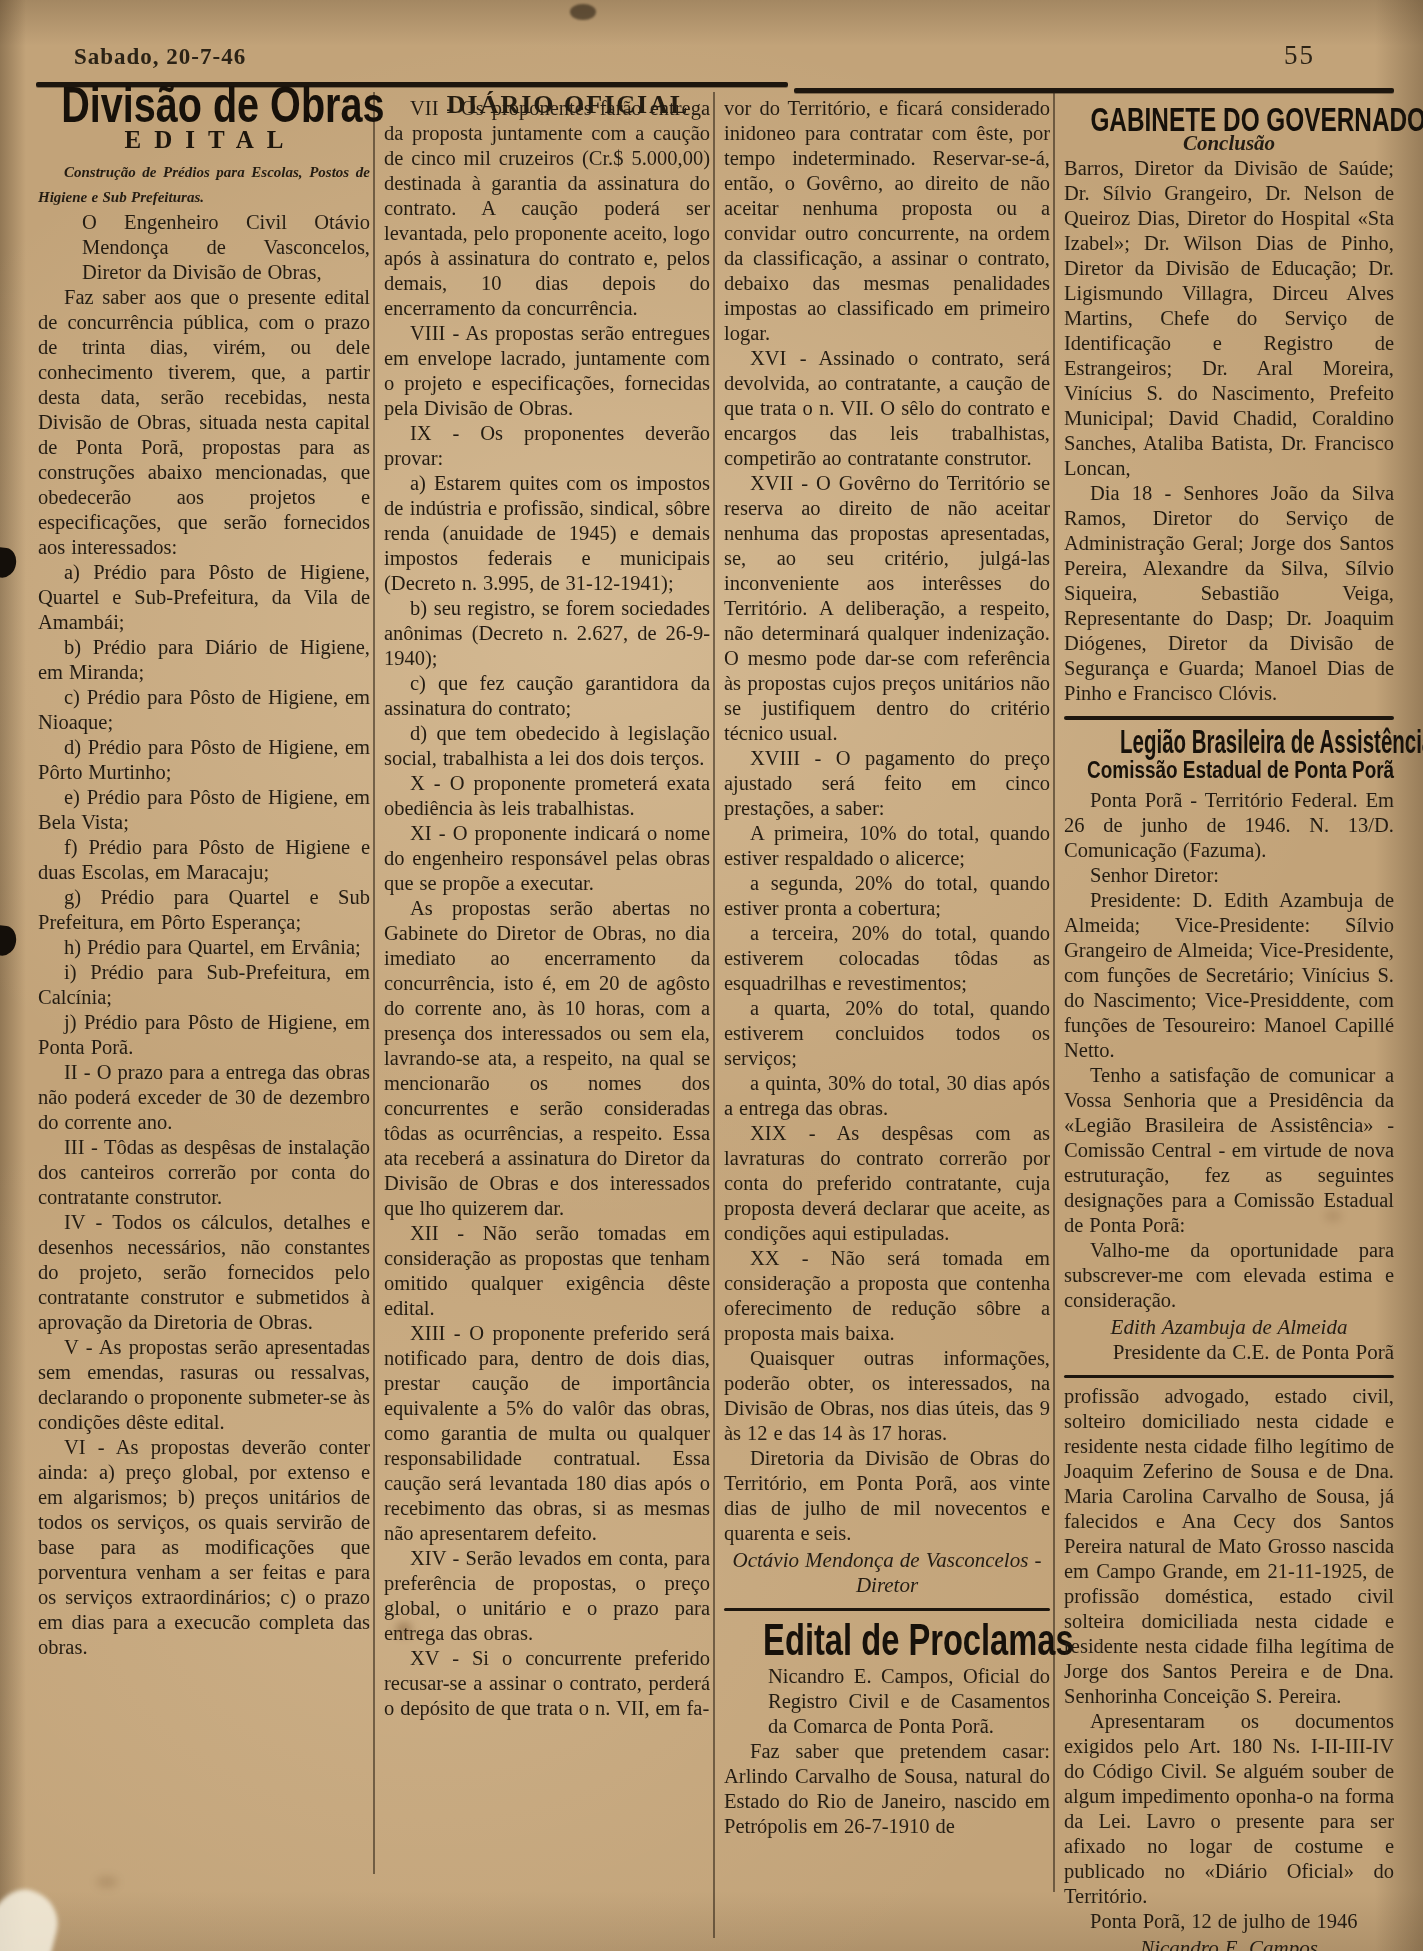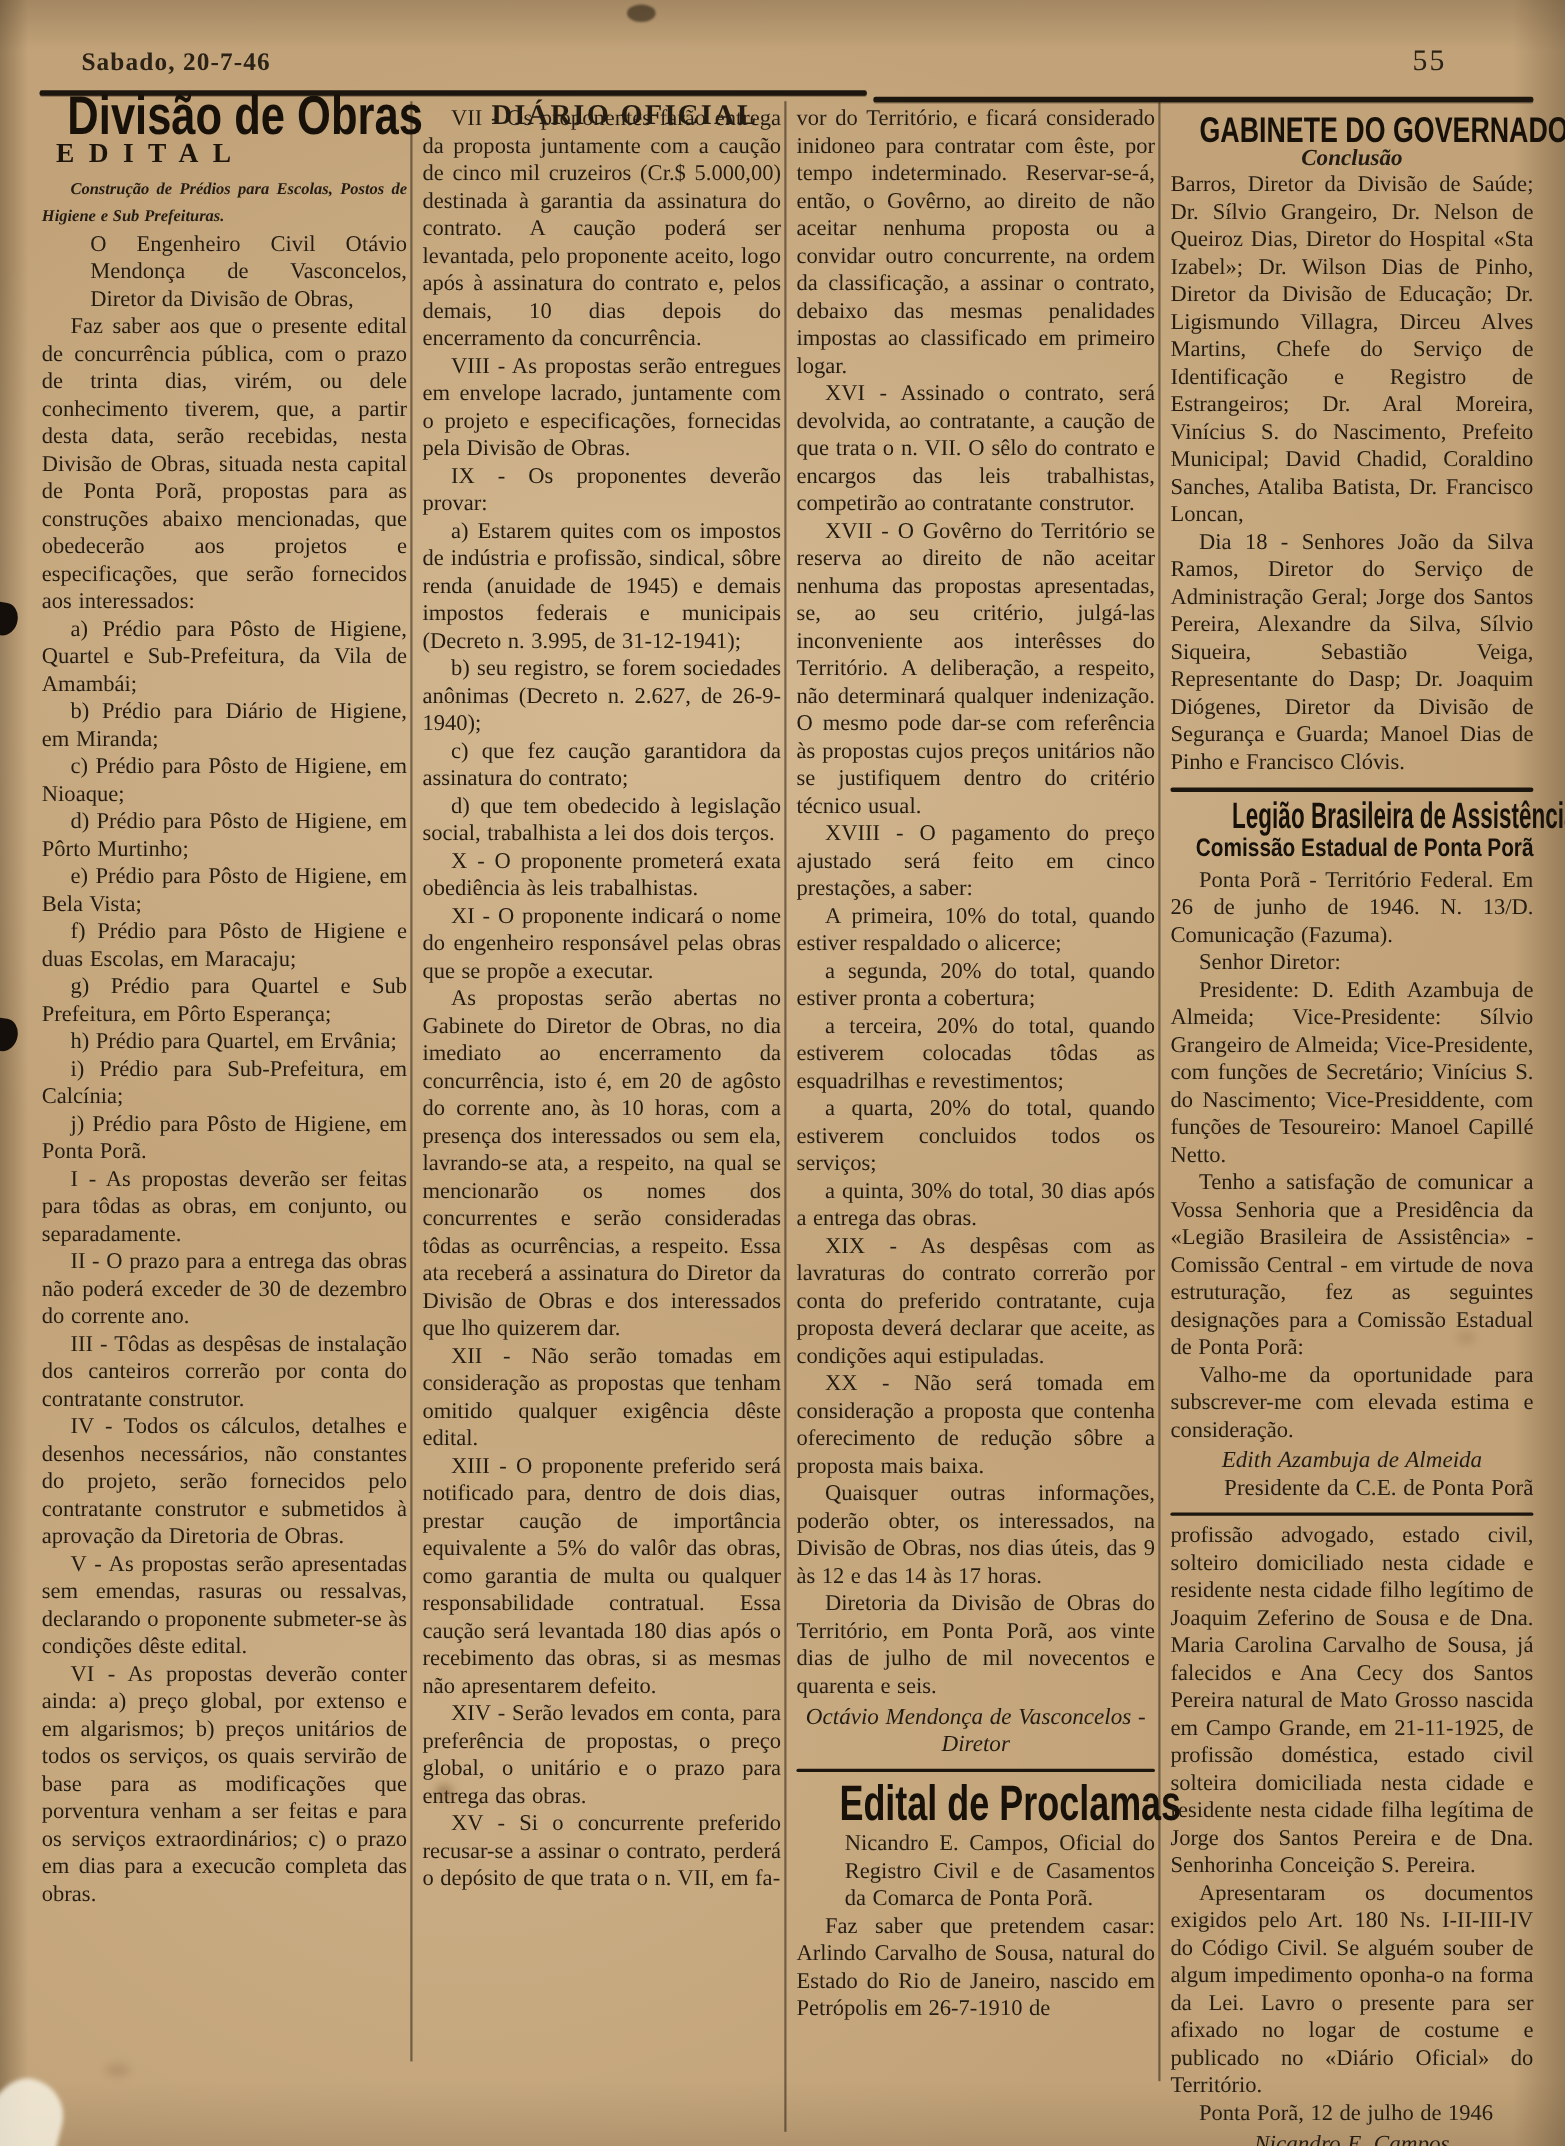--- a/index.html
+++ b/index.html
@@ -37,21 +37,21 @@
   .col3{left:724px; width:326px; top:96px;}
   .col4{left:1064px;width:330px; top:100px;}
   .vrule{position:absolute; width:2px; background:rgba(42,31,18,0.55); top:92px;}
   .vr1{left:373px; height:1782px;}
   .vr2{left:713px; height:1846px;}
   .vr3{left:1053px; height:1800px;}
 
   .display{font-family:"Liberation Sans", sans-serif; font-weight:bold; color:#17110a;
            text-align:center; white-space:nowrap; text-indent:0 !important;}
   .h-divisao{font-size:46px; transform:scale(.86,1.08); transform-origin:center top; margin:0 0 6px 0;}
-  .h-edital-sub{font-size:25px; font-weight:bold; letter-spacing:13px; text-indent:13px; font-family:"Liberation Serif",serif; margin:10px 0 8px 0; color:#1d150c;}
+  .h-edital-sub{font-size:25px; font-weight:bold; letter-spacing:13px; text-align:center; text-indent:13px; font-family:"Liberation Serif",serif; margin:10px 0 8px 0; color:#1d150c;}
   .lede{font-style:italic; font-weight:bold; font-size:15px; margin-bottom:2px;}
   .inset{margin-left:44px !important;}
   .inset p{text-indent:0;}
   .sig-italic{font-style:italic; font-size:21px; text-align:center; text-indent:0 !important; margin-top:2px !important;}
   .sig-role{text-align:right; text-indent:0 !important; font-size:21px;}
 
   .h-gabinete{font-size:29px; transform:scale(.84,1.12); transform-origin:center top; margin-top:6px;}
   .h-conclusao{font-style:italic; font-weight:bold; text-align:center; font-size:21px; margin:6px 0 4px 0; text-indent:0 !important;}
   .h-legiao{font-size:31px; transform:scale(.66,1.08); transform-origin:center top; margin-top:8px;}
   .h-comissao{font-size:22px; transform:scale(.86,1.05); transform-origin:center top; margin:4px 0 6px 0;}
@@ -88,21 +88,20 @@
         <p>a) Prédio para Pôsto de Higiene, Quartel e Sub-Prefeitura, da Vila de Amambái;</p>
         <p>b) Prédio para Diário de Higiene, em Miranda;</p>
         <p>c) Prédio para Pôsto de Higiene, em Nioaque;</p>
         <p>d) Prédio para Pôsto de Higiene, em Pôrto Murtinho;</p>
         <p>e) Prédio para Pôsto de Higiene, em Bela Vista;</p>
         <p>f) Prédio para Pôsto de Higiene e duas Escolas, em Maracaju;</p>
         <p>g) Prédio para Quartel e Sub Prefeitura, em Pôrto Esperança;</p>
         <p>h) Prédio para Quartel, em Ervânia;</p>
         <p>i) Prédio para Sub-Prefeitura, em Calcínia;</p>
         <p>j) Prédio para Pôsto de Higiene, em Ponta Porã.</p>
-        <p>I - As propostas deverão ser feitas para tôdas as obras, em conjunto, ou separadamente.</p>
         <p>II - O prazo para a entrega das obras não poderá exceder de 30 de dezembro do corrente ano.</p>
         <p>III - Tôdas as despêsas de instalação dos canteiros correrão por conta do contratante construtor.</p>
         <p>IV - Todos os cálculos, detalhes e desenhos necessários, não constantes do projeto, serão fornecidos pelo contratante construtor e submetidos à aprovação da Diretoria de Obras.</p>
         <p>V - As propostas serão apresentadas sem emendas, rasuras ou ressalvas, declarando o proponente submeter-se às condições dêste edital.</p>
         <p>VI - As propostas deverão conter ainda: a) preço global, por extenso e em algarismos; b) preços unitários de todos os serviços, os quais servirão de base para as modificações que porventura venham a ser feitas e para os serviços extraordinários; c) o prazo em dias para a execucão completa das obras.</p>
       </div>
   </div>
 
   <div class="col col2">
     <div>

